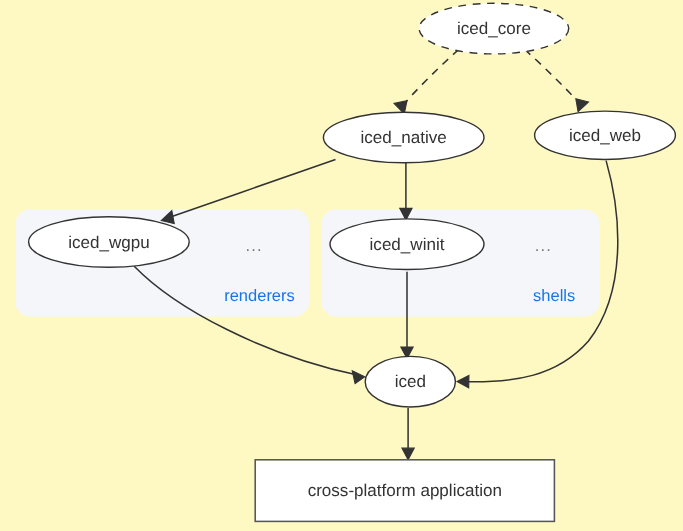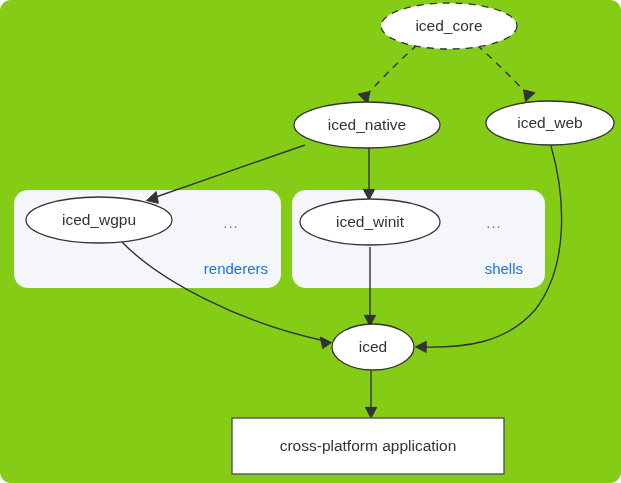--- a/index.html
+++ b/index.html
@@ -7,23 +7,22 @@
     padding: 0;
     background: #ffffff;
   }
   body {
     font-family: "Liberation Sans", sans-serif;
   }
   #diagram-root {
     position: relative;
     width: 621px;
     height: 483px;
-    background: #84cc16;
+    background: #fef9c3;
     overflow: hidden;
-    border-radius: 11px;
   }
   svg#graph {
     position: absolute;
     top: 0;
     left: 0;
     width: 621px;
     height: 483px;
     display: block;
   }
   .node-ellipse {

